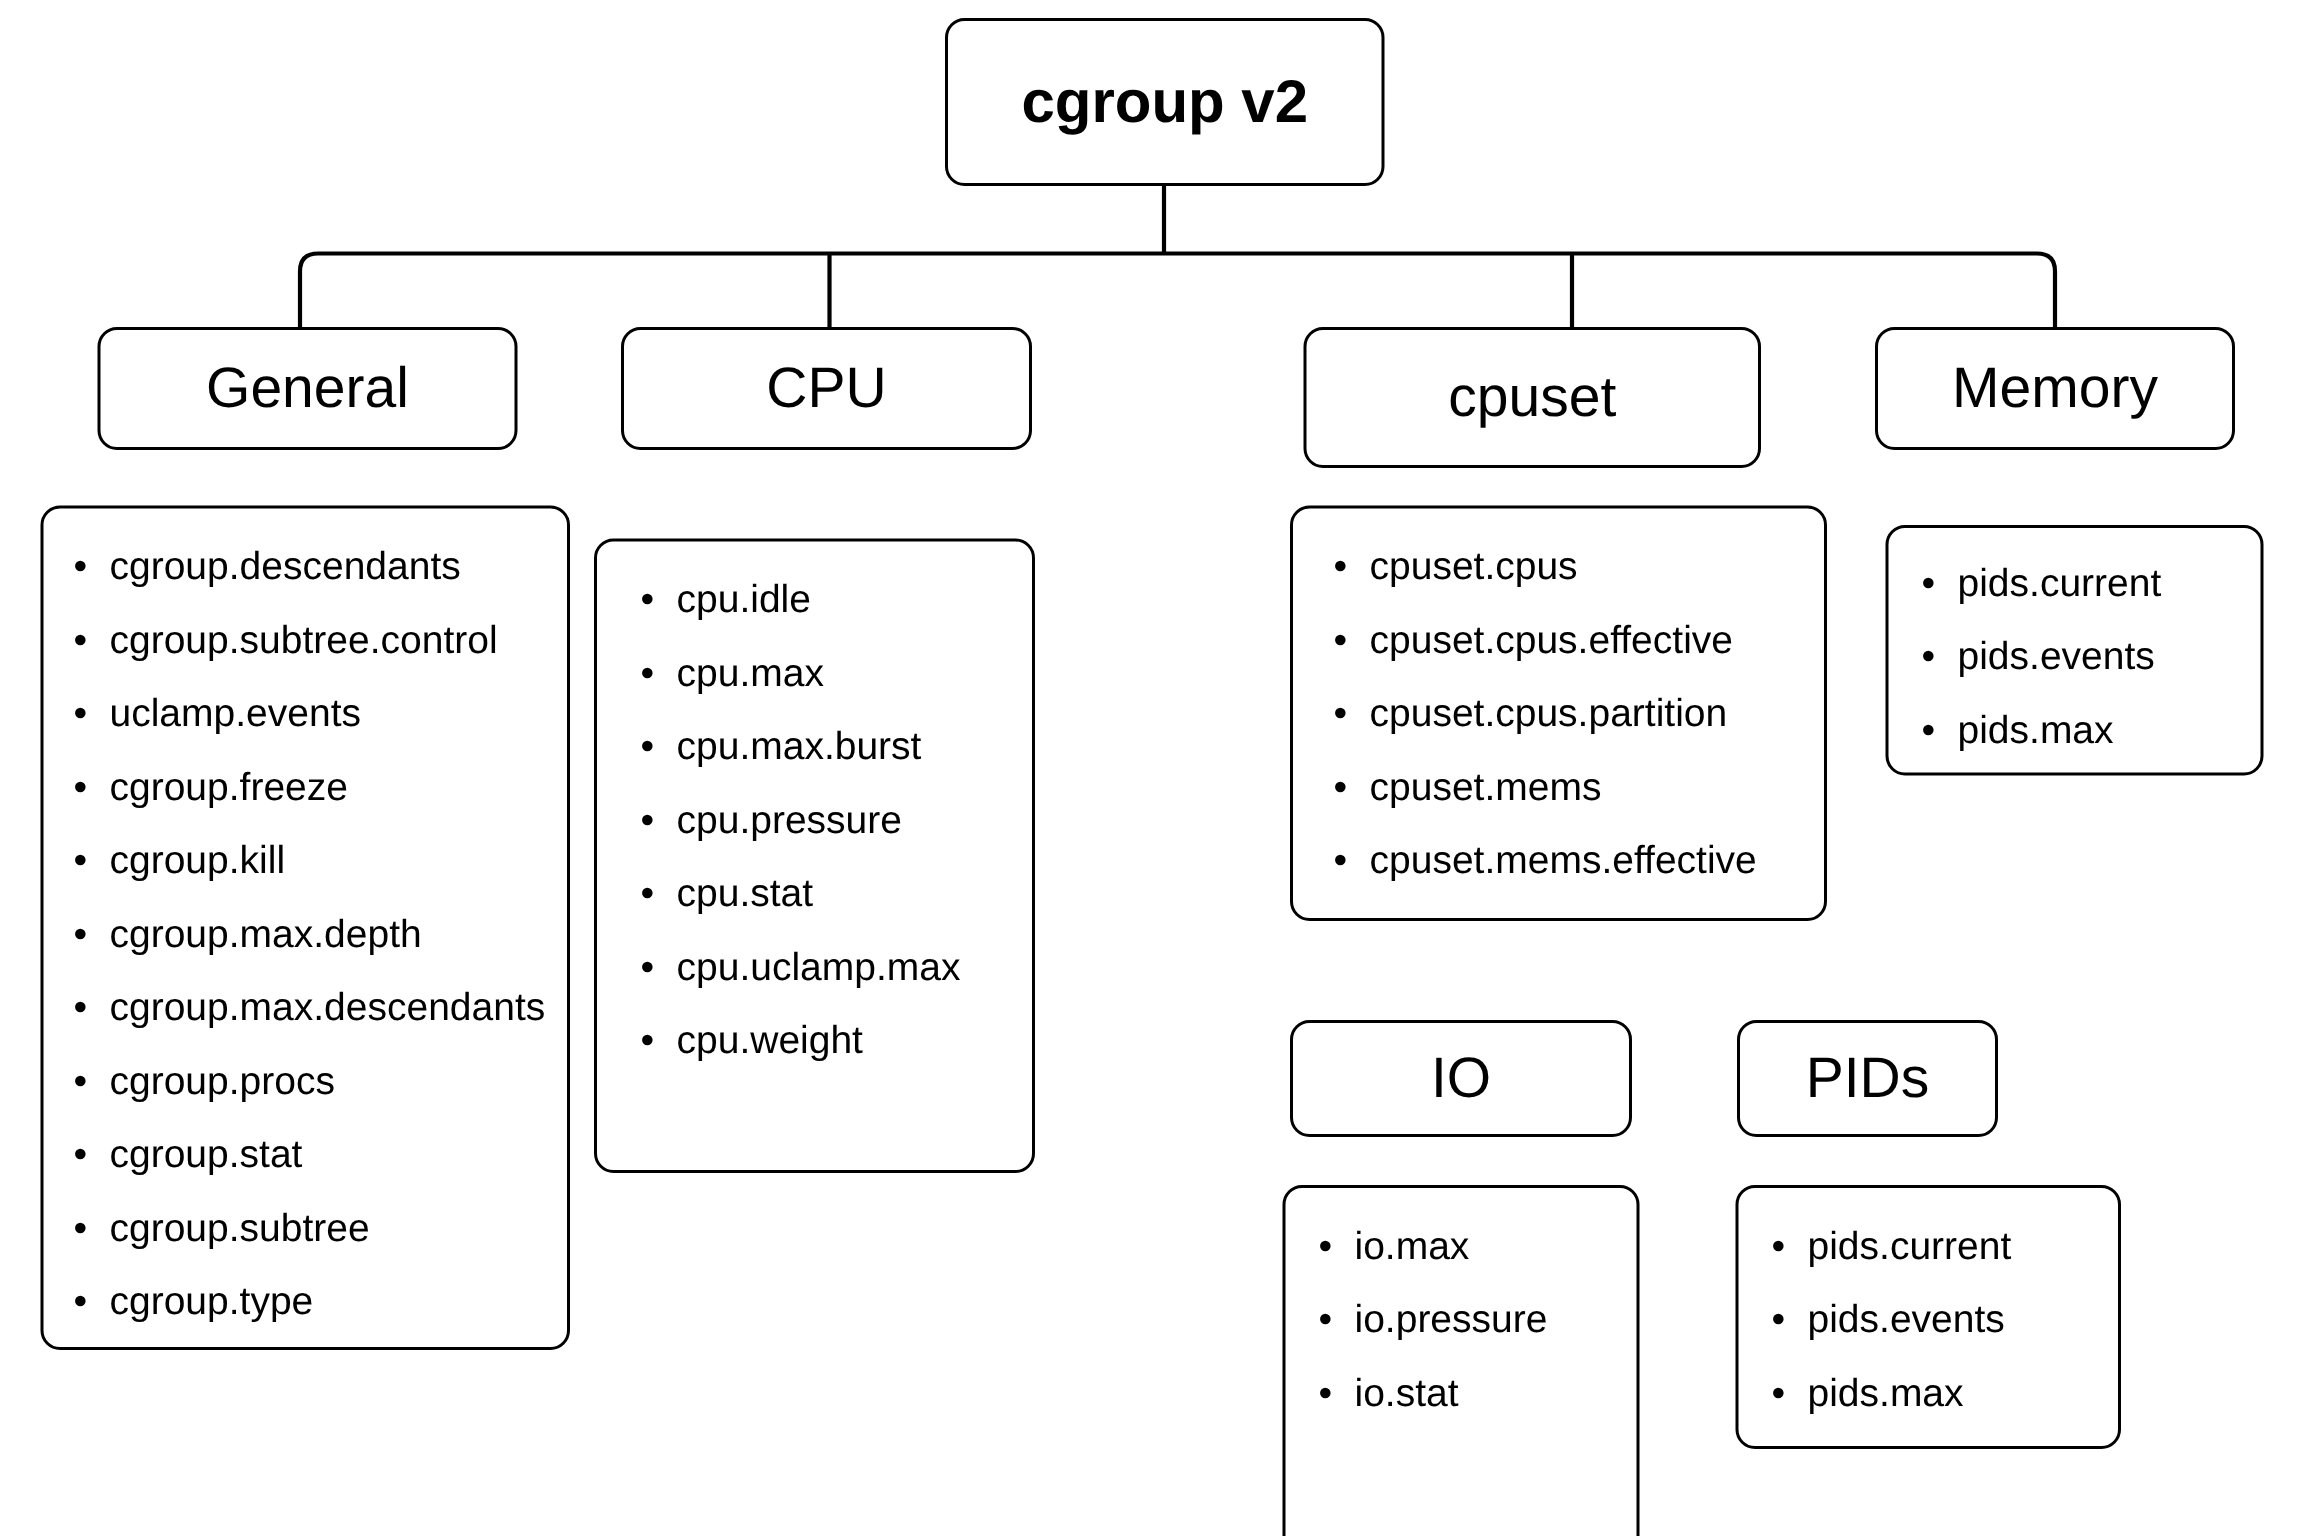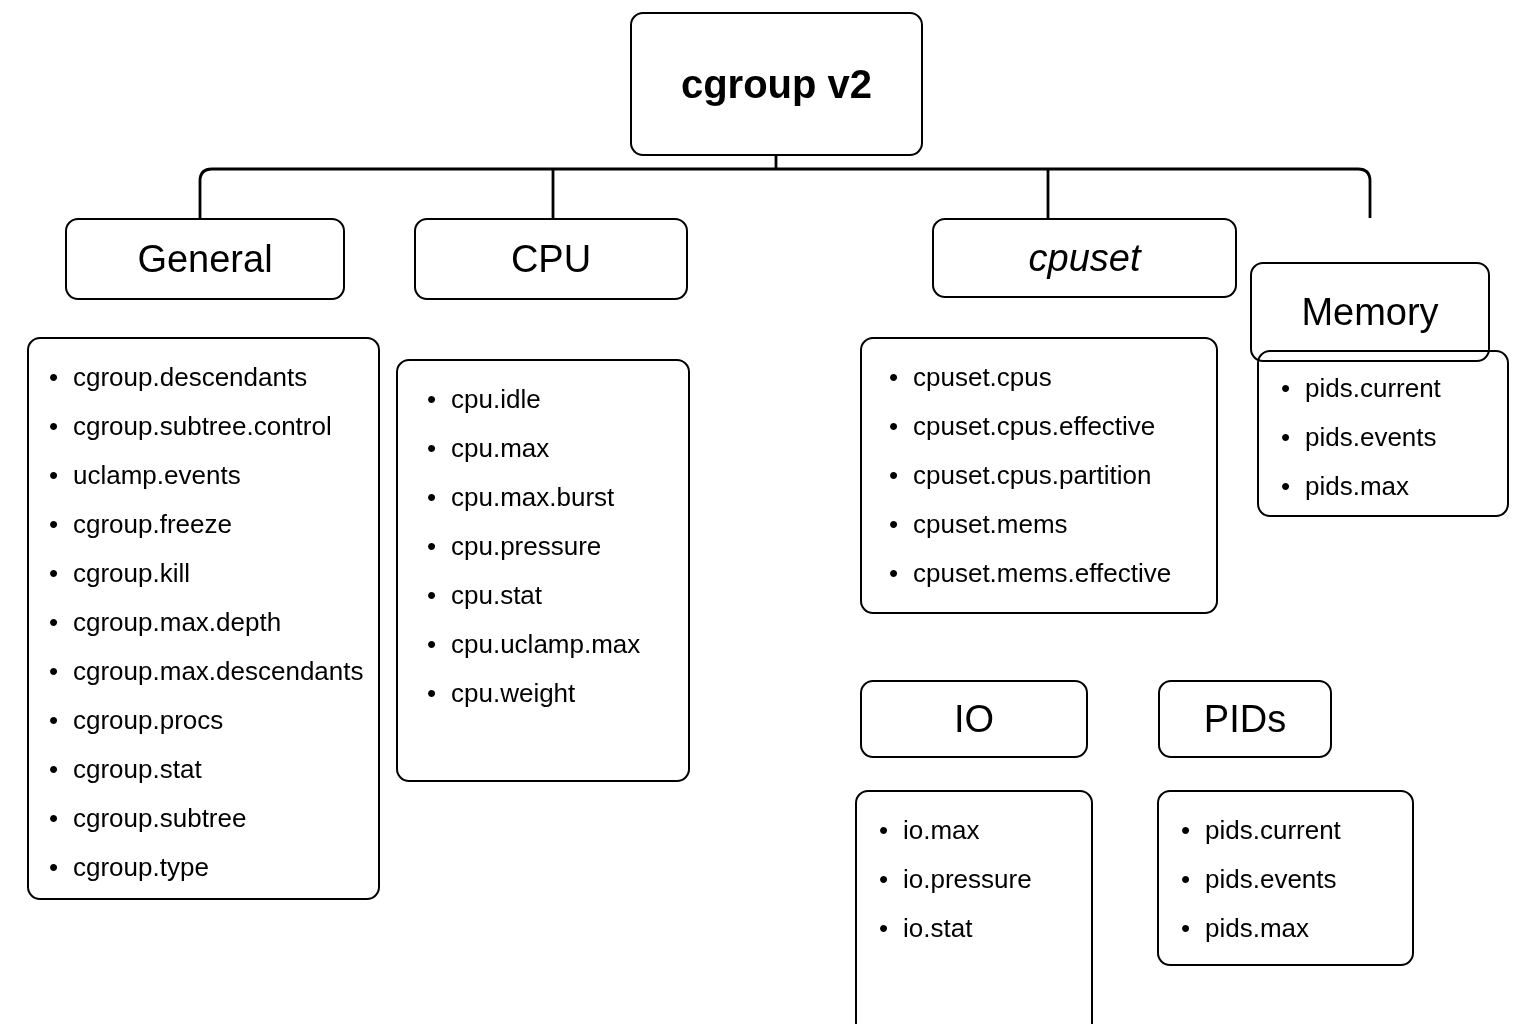--- a/index.html
+++ b/index.html
@@ -73,25 +73,25 @@
   .listbox li::before {
     content: "\2022";
     position: absolute;
     left: -24px;
     top: 0;
     font-size: 26px;
     line-height: 49px;
   }
 
   
-  #root-node     { left: 630px;  top: 12px;  width: 293px;  height: 144px; }
+  #root-node     { left: 630px;  top: 12px;  width: 293px;  height: 112px; }
   #hdr-general   { left: 65px;   top: 218px; width: 280px;  height: 82px; }
   #hdr-cpu       { left: 414px;  top: 218px; width: 274px;  height: 82px; }
-  #hdr-cpuset    { left: 932px;  top: 218px; width: 305px;  height: 80px; font-style: italic; }
-  #hdr-memory    { left: 1250px; top: 218px; width: 240px;  height: 100px; margin-top: 44px; }
+  #hdr-cpuset    { left: 869px;  top: 218px; width: 305px;  height: 94px; }
+  #hdr-memory    { left: 1250px; top: 218px; width: 240px;  height: 82px; }
   #hdr-io        { left: 860px;  top: 680px; width: 228px;  height: 78px; }
   #hdr-pids      { left: 1158px; top: 680px; width: 174px;  height: 78px; }
 
   #list-general  { left: 27px;   top: 337px; width: 353px;  height: 563px; }
   #list-cpu      { left: 396px;  top: 337px; width: 294px;  height: 423px; margin-top: 22px; }
   #list-cpuset   { left: 860px;  top: 337px; width: 358px;  height: 277px; }
   #list-memory   { left: 1257px; top: 350px; width: 252px;  height: 167px; }
   #list-io       { left: 855px;  top: 790px; width: 238px;  height: 254px; }
   #list-pids     { left: 1157px; top: 790px; width: 257px;  height: 176px; }
 

